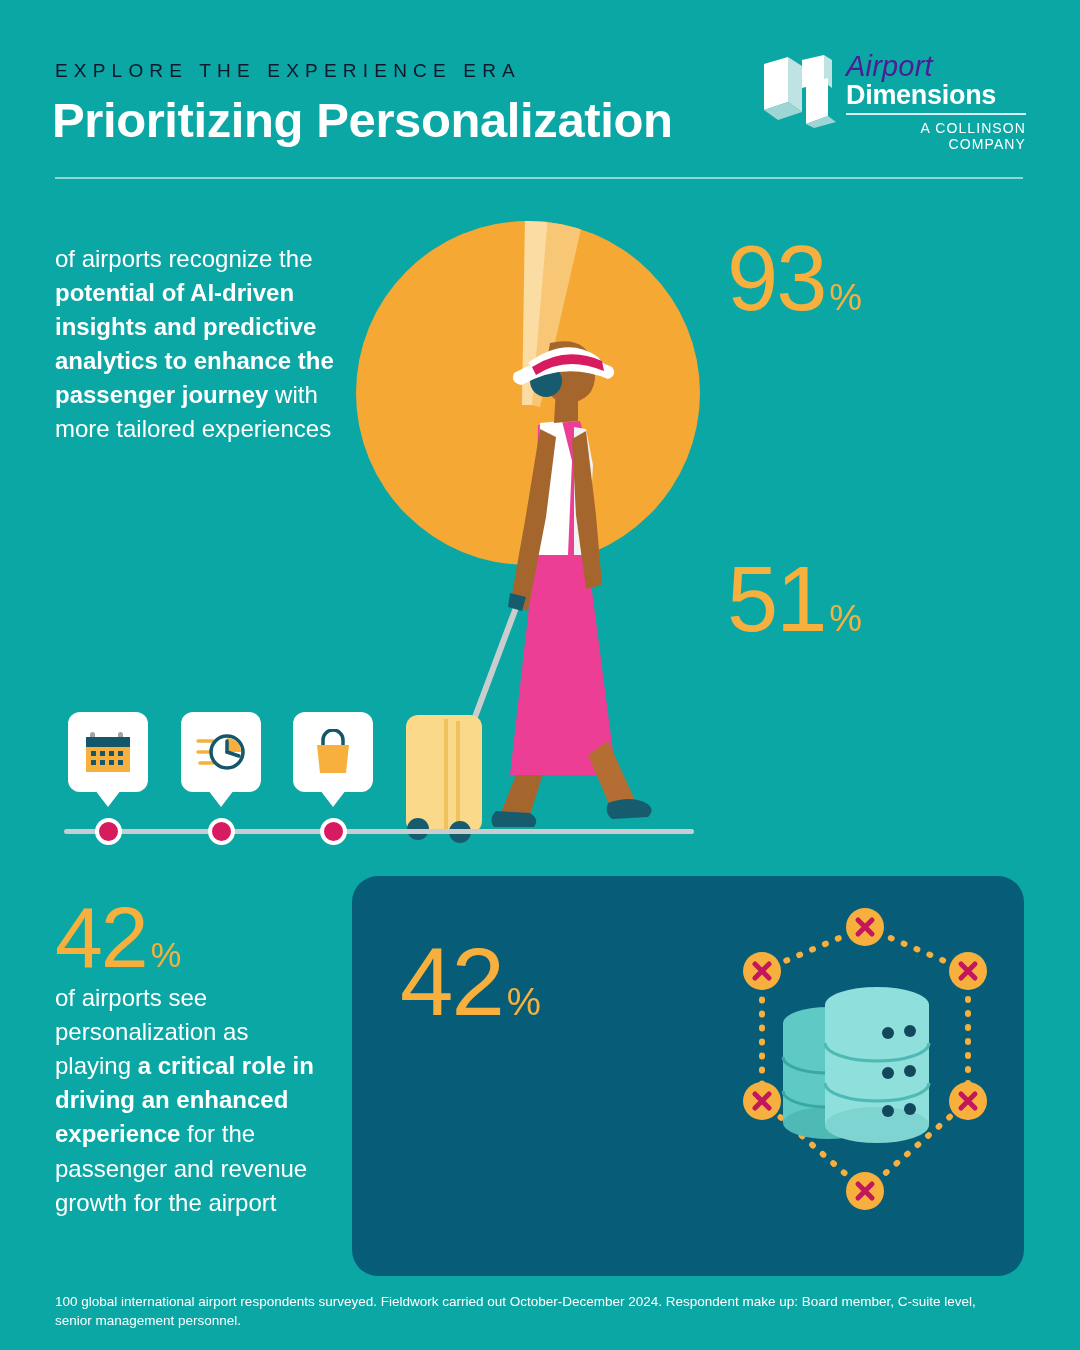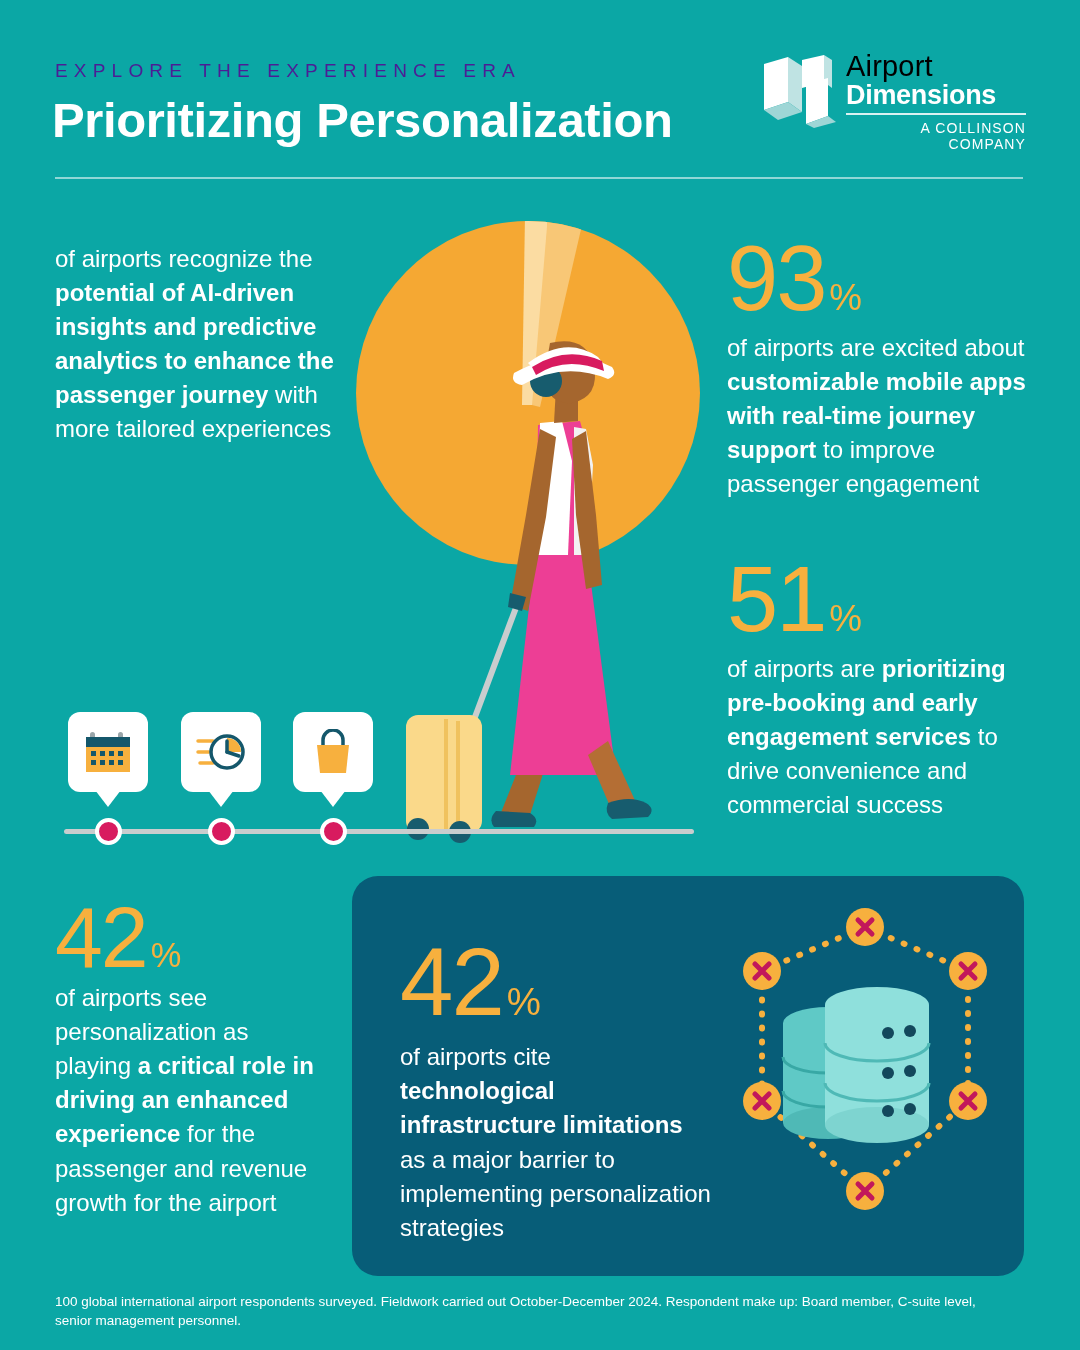--- a/index.html
+++ b/index.html
@@ -10,37 +10,37 @@
     position:relative;
     overflow:hidden;
     color:#ffffff;
   }
 
   
   .header { position:absolute; left:0; top:0; width:1080px; height:185px; }
   .eyebrow {
     position:absolute; left:55px; top:60px;
     font-size:19px; letter-spacing:6.2px; font-weight:400;
-    color:#4c1d95; white-space:nowrap;
+    color:#0f172a; white-space:nowrap;
   }
   .title {
     position:absolute; left:52px; top:92px;
     font-size:49px; font-weight:600; letter-spacing:-0.4px;
     color:#ffffff; white-space:nowrap;
   }
   .header-rule {
     position:absolute; left:55px; top:177px; width:968px; height:1.5px;
     background:rgba(255,255,255,0.55);
   }
 
   
   .logo { position:absolute; right:56px; top:48px; width:270px; height:100px; }
   .logo-mark { position:absolute; left:4px; top:6px; width:78px; height:76px; }
   .logo-text { position:absolute; left:92px; top:4px; width:180px; }
-  .logo-line1 { font-size:29px; font-weight:400; line-height:1.0; color:#000000; letter-spacing:0.2px;}
+  .logo-line1 { font-size:29px; font-weight:400; line-height:1.0; color:#4c1d95; letter-spacing:0.2px;font-style:italic;}
   .logo-line2 { font-size:27px; font-weight:700; line-height:1.05; color:#fff; letter-spacing:-0.3px; }
   .logo-rule { margin-top:4px; width:180px; height:1.4px; background:rgba(255,255,255,0.85); }
   .logo-sub { margin-top:5px; font-size:14px; letter-spacing:1.1px; font-weight:400; color:#fff; text-align:right; }
 
   
   .stat { position:absolute; }
   .big-num {
     color:#F7B03E; font-weight:400; line-height:0.92;
     letter-spacing:-2px; white-space:nowrap; display:block;
   }
@@ -183,36 +183,33 @@
     <circle cx="110" cy="617" r="11" fill="#175C6E"></circle>
   </svg>
 </div>
 
 <div class="stat" id="stat-95">
   <div class="stat-body"><span>of airports recognize the </span><b>potential of AI-driven insights and predictive analytics to enhance the passenger journey</b><span> with more tailored experiences</span></div>
 </div>
 
 <div class="stat" id="stat-93">
   <span class="big-num"><span>93</span><span class="pct">%</span></span>
-  <div class="stat-body"><span>of airports are excited about </span><b>customizable mobile apps with real-time journey support</b><span> to improve passenger engagement</span></div>
 </div>
 
 <div class="stat" id="stat-51">
   <span class="big-num"><span>51</span><span class="pct">%</span></span>
-  <div class="stat-body"><span>of airports are </span><b>prioritizing pre-booking and early engagement services</b><span> to drive convenience and commercial success</span></div>
 </div>
 
 <div class="stat" id="stat-42a">
   <span class="big-num"><span>42</span><span class="pct">%</span></span>
   <div class="stat-body"><span>of airports see personalization as playing </span><b>a critical role in driving an enhanced experience</b><span> for the passenger and revenue growth for the airport</span></div>
 </div>
 
 <div class="stat" id="stat-42b">
   <span class="big-num"><span>42</span><span class="pct">%</span></span>
-  <div class="stat-body"><span>of airports cite </span><b>technological infrastructure limitations</b><span> as a major barrier to implementing personalization strategies</span></div>
 </div>
 
 <div style="position:absolute; left:740px; top:905px; width:250px; height:310px; z-index:6;">
   <svg width="250" height="310" viewBox="0 0 250 310">
     <path d="M125,22 L228,66 L228,196 L125,286 L22,196 L22,66 Z" fill="none" stroke="#F7B03E" stroke-width="6" stroke-dasharray="1 13" stroke-linecap="round"></path>
 
     <g>
       <ellipse cx="88" cy="118" rx="45" ry="16" fill="#5FC9C6"></ellipse>
       <rect x="43" y="118" width="90" height="100" fill="#5FC9C6"></rect>
       <ellipse cx="88" cy="218" rx="45" ry="16" fill="#4FB9B6"></ellipse>

